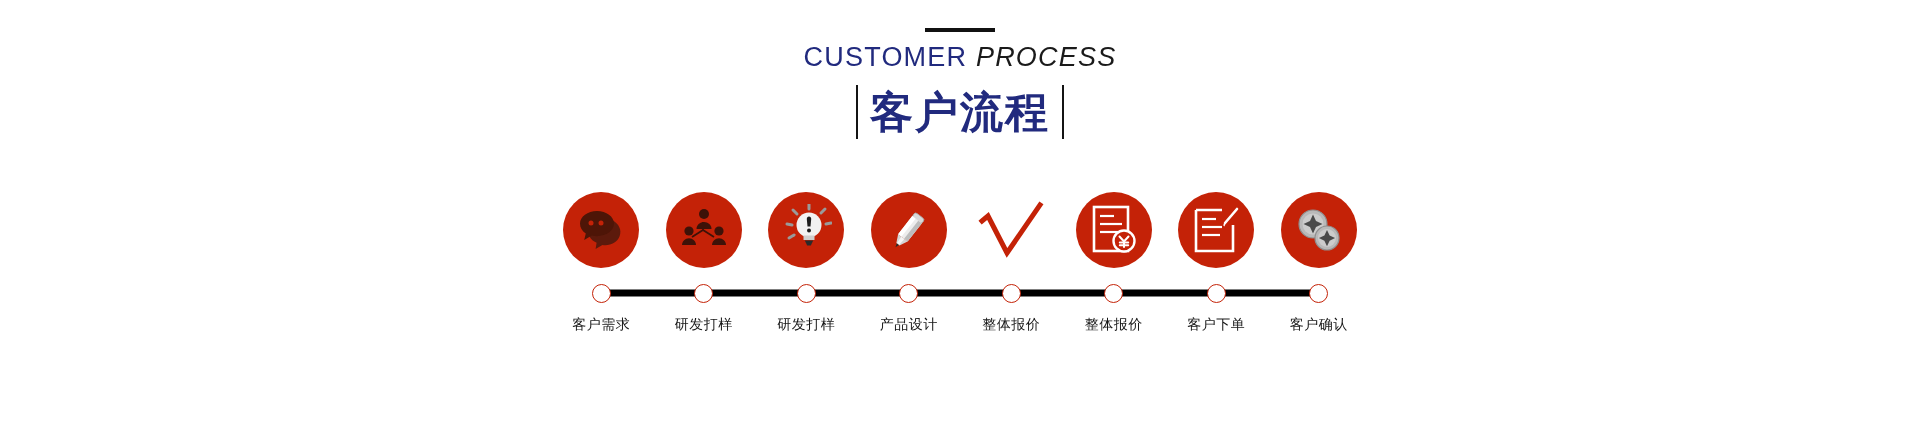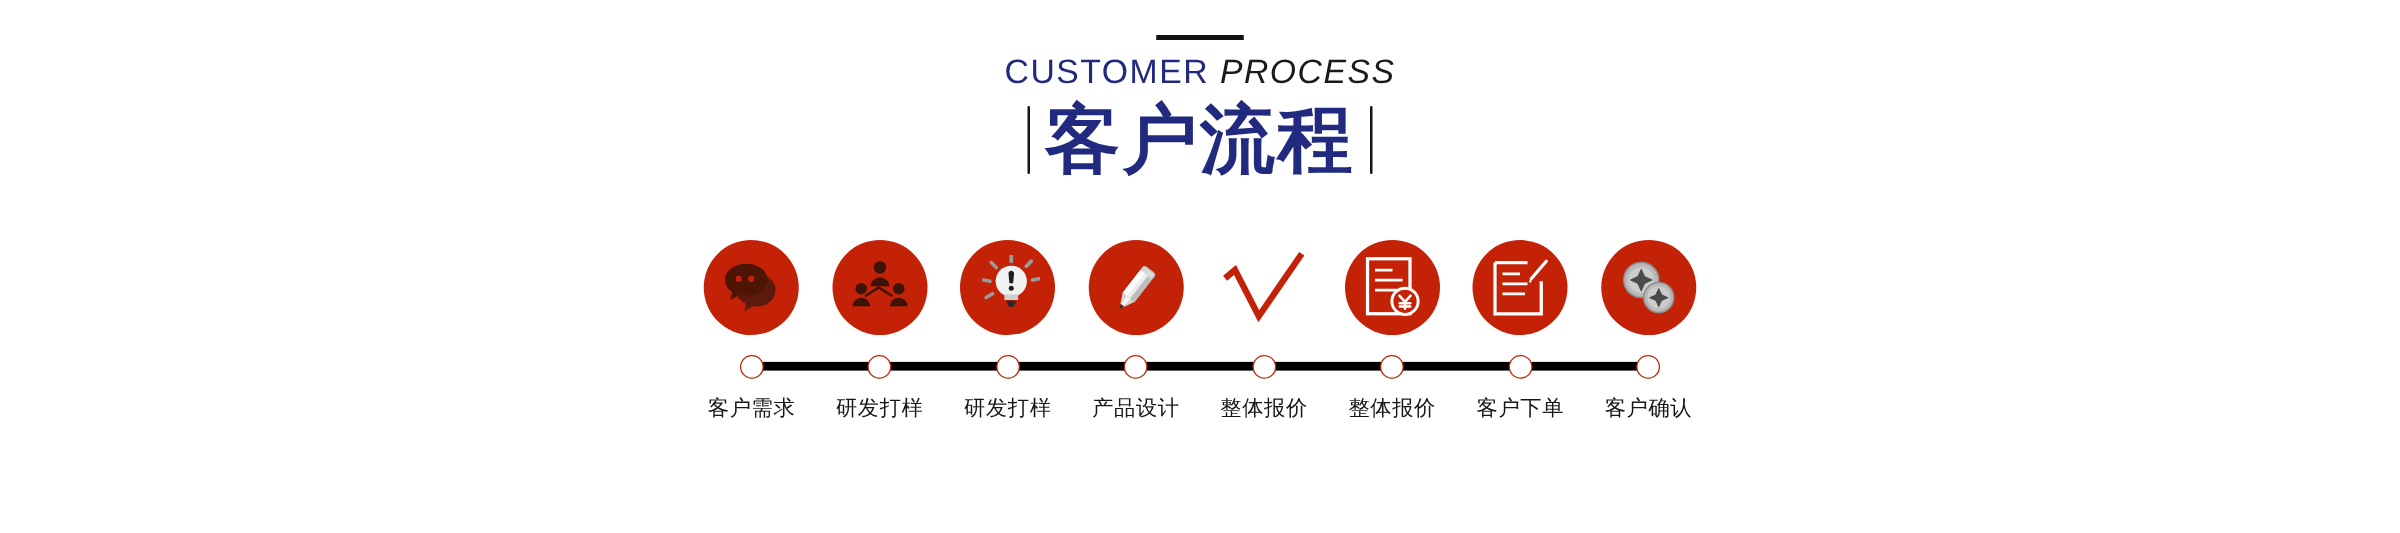--- a/index.html
+++ b/index.html
@@ -52,21 +52,21 @@
     justify-content: center;
     height: 54px;
   }
   .bracket {
     width: 2px;
     background: #141414;
     align-self: stretch;
   }
   .header-cn {
     color: #212a7e;
-    font-size: 60px;
+    font-size: 43px;
     font-weight: 700;
     line-height: 54px;
     letter-spacing: 2px;
     padding: 0 12px;
     white-space: nowrap;
     font-family: "DejaVu Sans", "Liberation Sans", sans-serif;
   }
 
   
   .process {
@@ -155,21 +155,21 @@
     display: flex;
     justify-content: space-between;
     width: 100%;
     margin-top: 9px;
   }
   .label-slot {
     width: 104px;
     text-align: center;
   }
   .label-text {
-    font-size: 17px;
+    font-size: 14px;
     color: #161616;
     letter-spacing: 0.5px;
     white-space: nowrap;
     font-family: "DejaVu Sans", "Liberation Sans", sans-serif;
   }
 </style>
 </head>
 <body>
 
 <div class="page">

